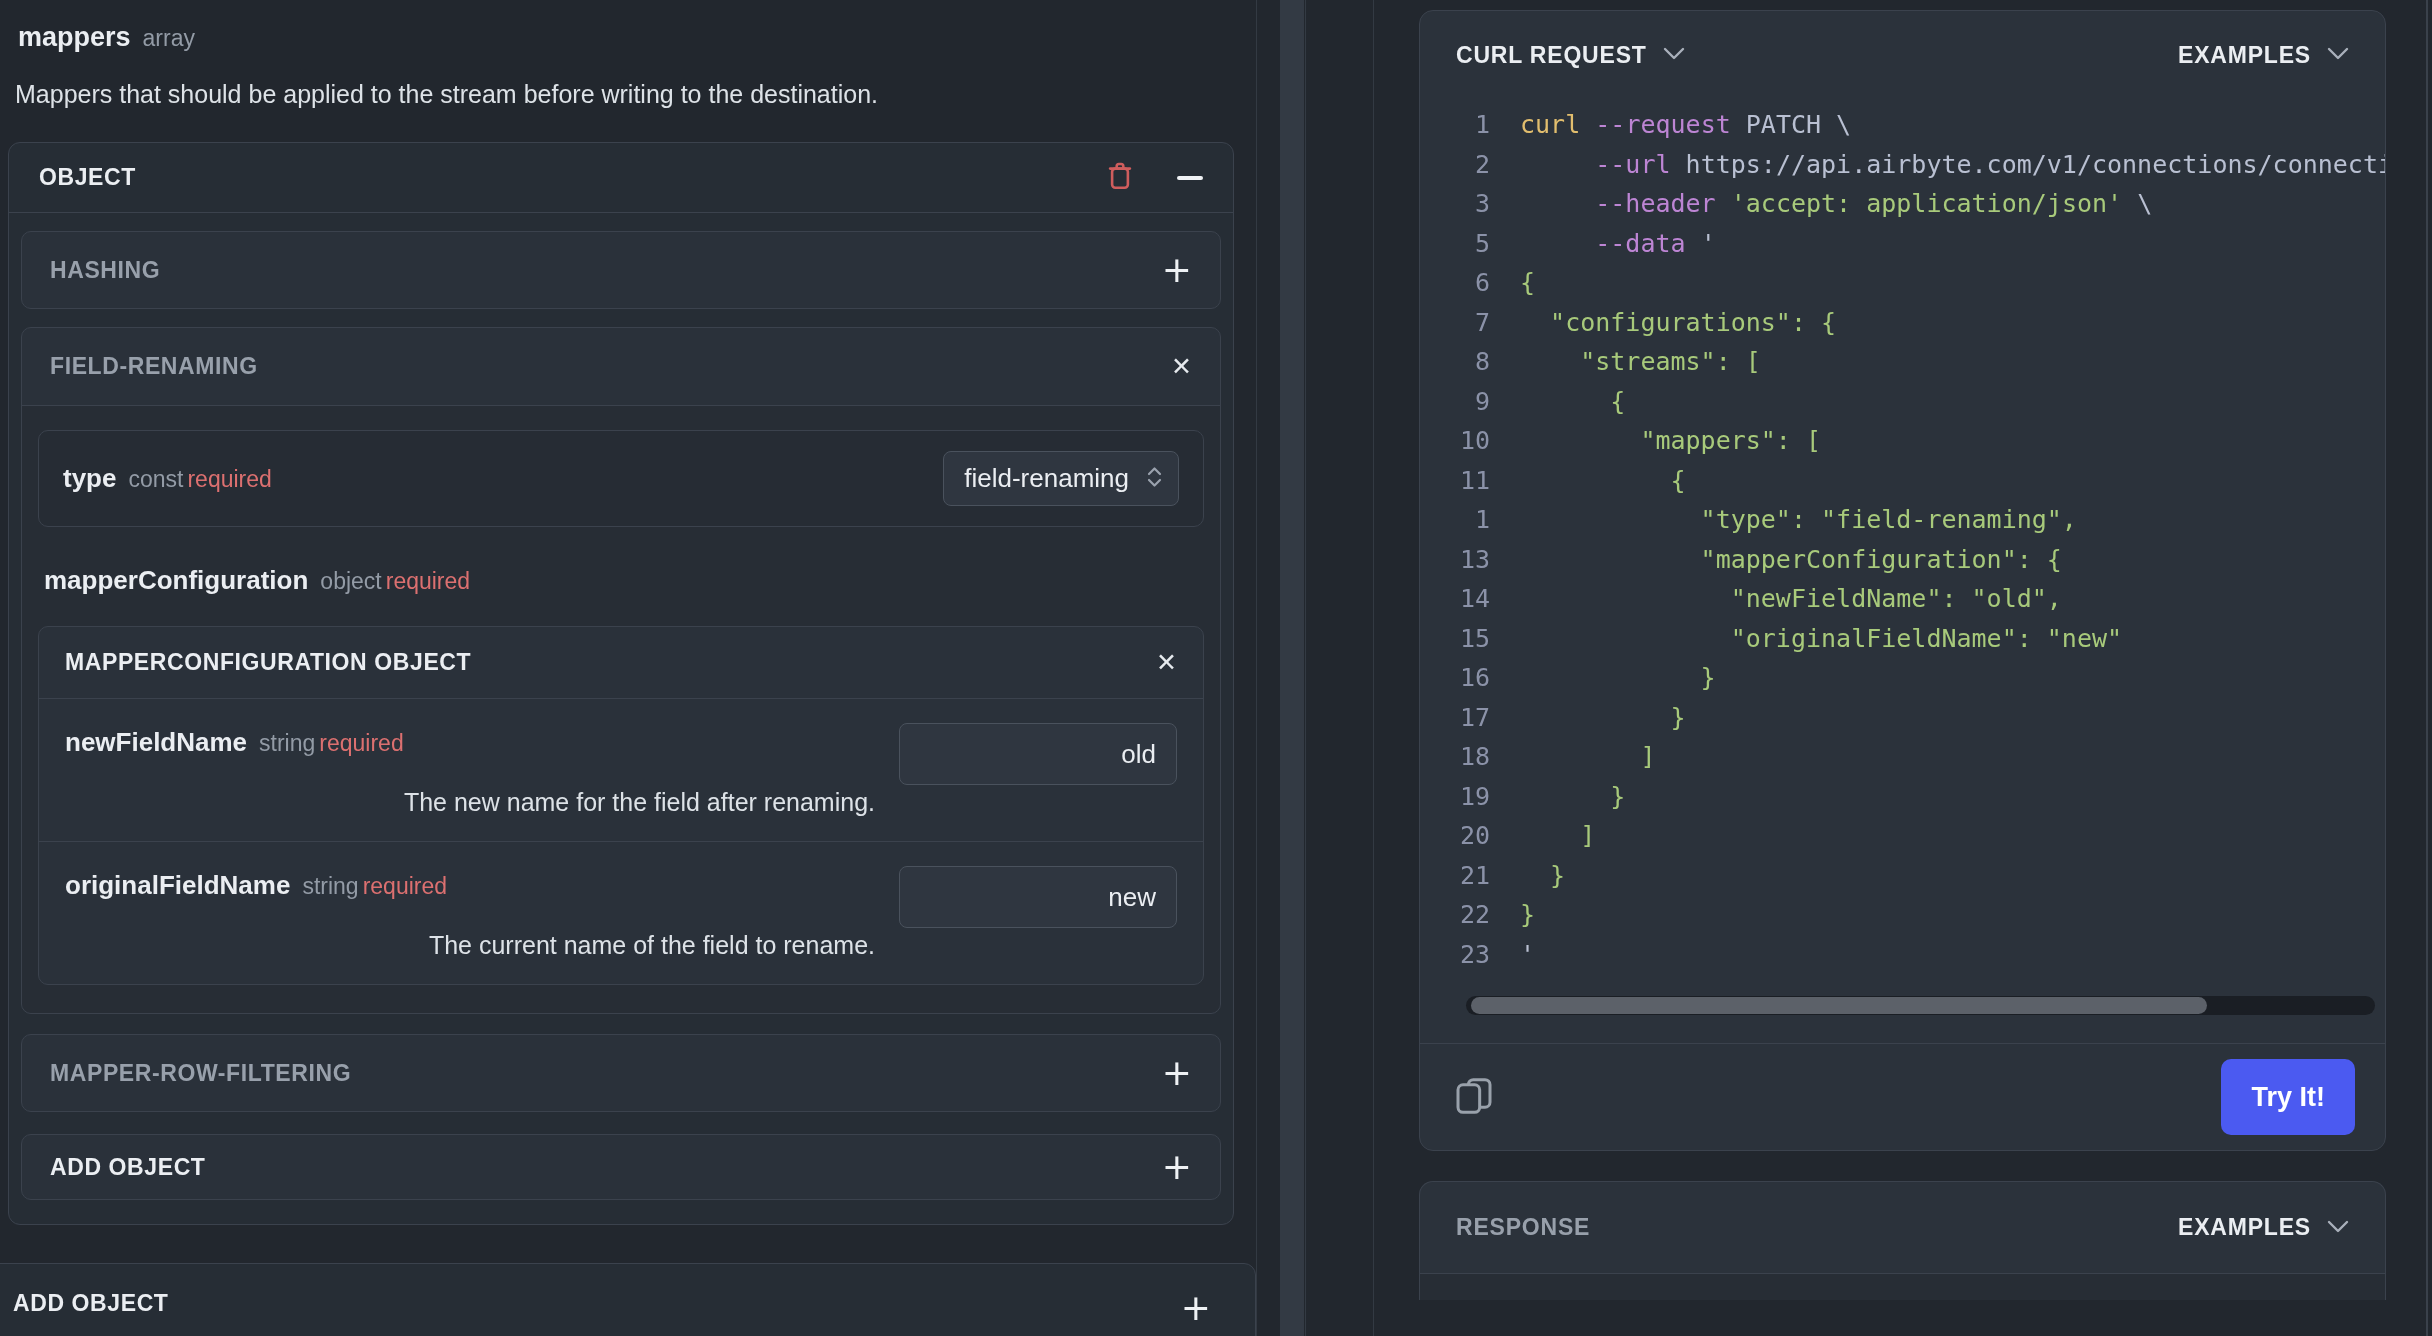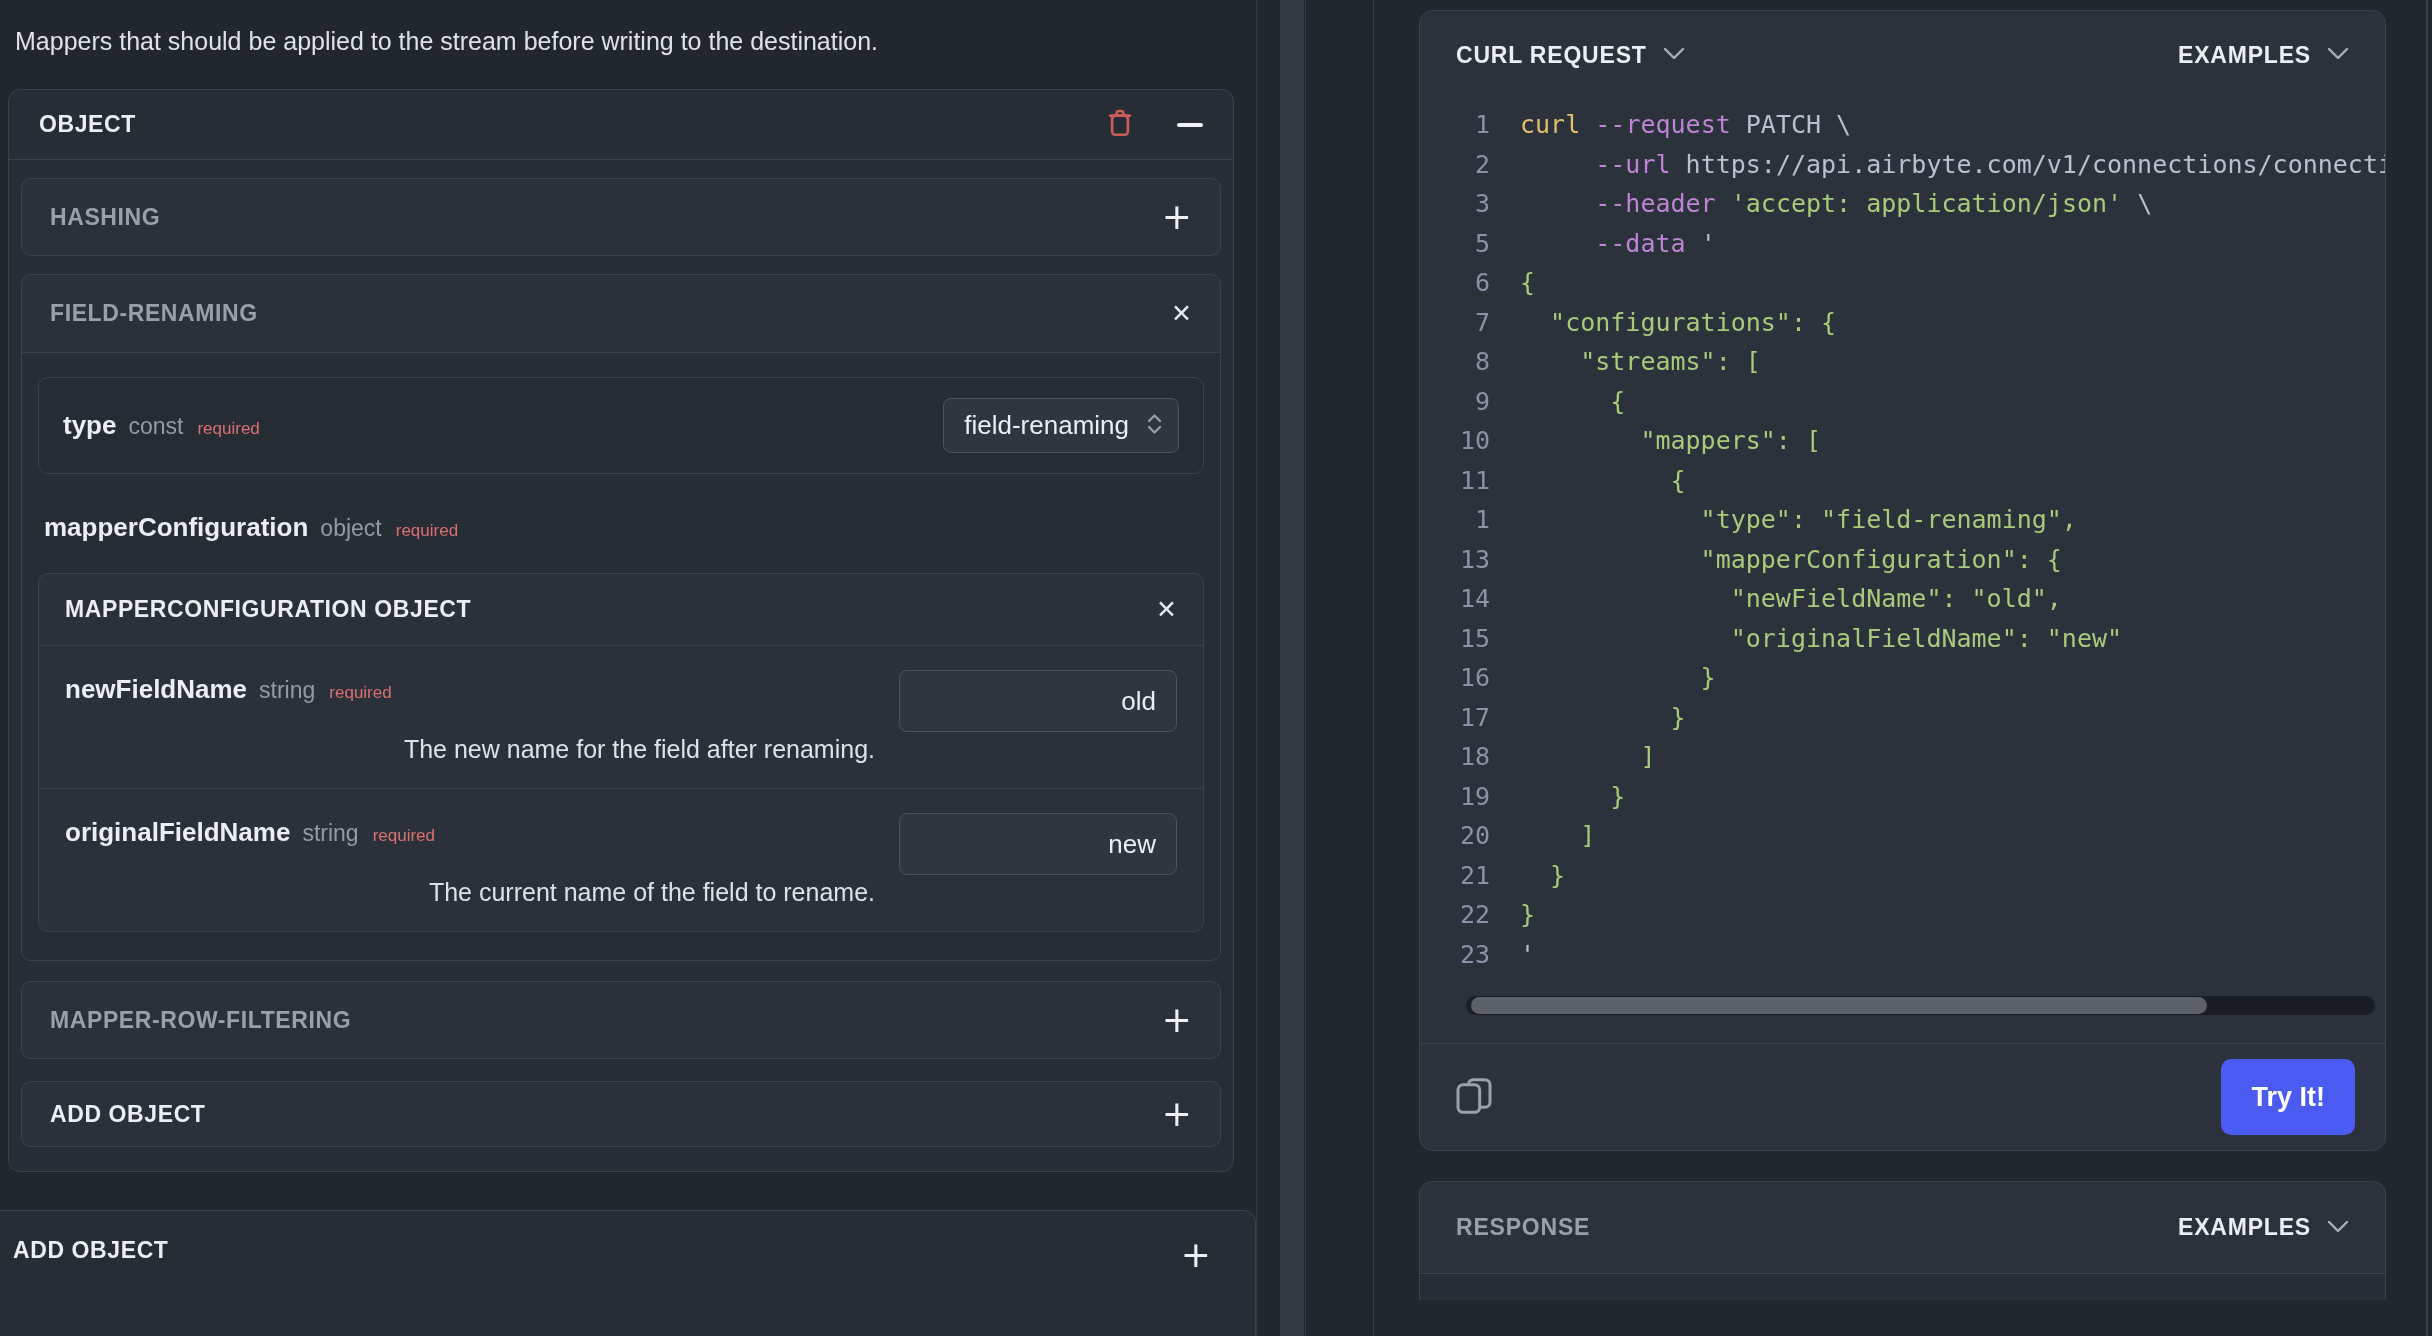--- a/index.html
+++ b/index.html
@@ -47,21 +47,21 @@
   }
   .section-body{ padding:24px 16px 28px 16px; background:var(--bodyBg); border-radius:0 0 10px 10px; }
 
   .type-card{
     border:1px solid var(--border); border-radius:10px; background:var(--typeCardBg);
     display:flex; align-items:center; justify-content:space-between; padding:20px 24px;
   }
   .label-line{ display:flex; align-items:baseline; }
   .fname{ font-size:26px; font-weight:700; color:var(--textPrimary); }
   .fqual{ font-size:23px; color:var(--textGray); margin-left:12px;text-align:right; }
-  .freq{ font-size:17px; color:var(--red); margin-left:14px; }
+  .freq{ font-size:23px; color:var(--red); margin-left:4px; }
 
   .select-box{
     display:flex; align-items:center; gap:16px; background:var(--inputBg);
     border:1px solid var(--inputBorder); border-radius:8px; padding:11px 14px 11px 20px;
     cursor:pointer;
   }
   .select-value{ font-size:26px; color:var(--textPrimary); }
 
   .mc-label{ margin:38px 0 0 6px; }
   .mc-card{ margin-top:30px; border:1px solid var(--border); border-radius:10px; background:var(--sectionBg); }
@@ -121,20 +121,24 @@
   .resp{ margin-top:30px; border-radius:14px 14px 0 0; border-bottom:none; }
   .resp .panel-head{ height:92px; border-bottom:1px solid var(--border); }
   .resp-body{ height:26px; background:var(--bodyBg); }
 </style>
 </head>
 <body>
 
 <div class="stage">
 
   <div class="doc-col">
+    <div class="prop-head">
+      <span class="prop-title">mappers</span>
+      <span class="prop-type">array</span>
+    </div>
     <p class="prop-desc">Mappers that should be applied to the stream before writing to the destination.</p>
 
     <div class="outer-card">
       <div class="card-head">
         <span class="card-title">OBJECT</span>
         <div class="head-actions">
           <button class="icon-btn">
             <span>
               <svg width="30" height="32" viewBox="0 0 24 26" fill="none" stroke="#cf5d5d" stroke-width="2.1" stroke-linecap="round" stroke-linejoin="round">
                 <path d="M4 7h16"></path>

